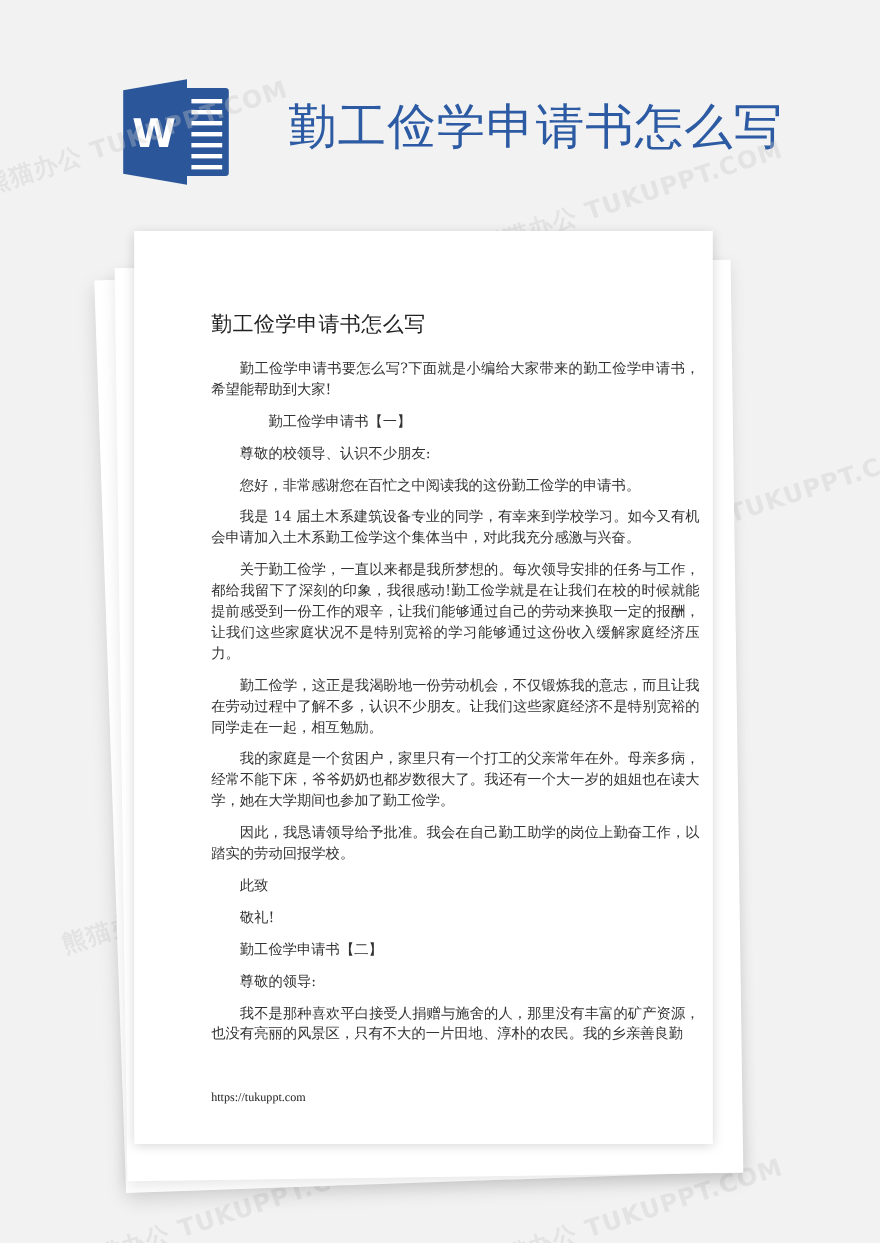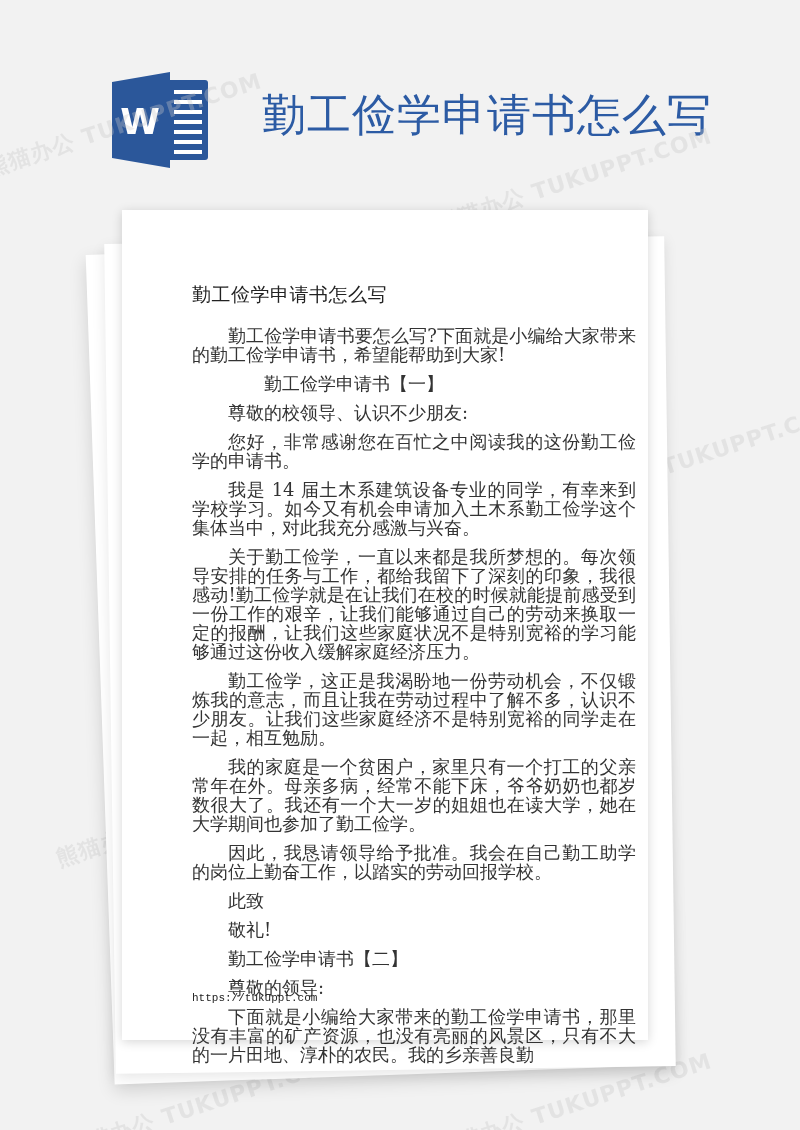--- a/index.html
+++ b/index.html
@@ -34,28 +34,28 @@
     .page {
       position: absolute; left: 122px; top: 210px; width: 526px; height: 830px;
       background: #fff; box-shadow: 0 2px 10px rgba(0,0,0,0.16);
     }
     .doc-title {
       position: absolute; left: 70px; top: 72px;
       font-size: 19px; color: #222; white-space: nowrap; letter-spacing: 0.5px;
     }
     .body-text {
       position: absolute; left: 70px; top: 116px; width: 444px;
-      font-size: 18px; line-height: 19px; color: #333;
+      font-size: 13px; line-height: 19px; color: #333;
     }
     .para { margin: 0 0 10px 0; text-indent: 2em; text-align: justify; }
     .para.indent4 { text-indent: 4em; }
     .para.n2 { text-indent: 2em; }
     .page-footer {
       position: absolute; left: 70px; top: 782px;
-      font-family: Liberation Mono, monospace;
+      font-family: Liberation Serif, serif;
       font-size: 11px; color: #222;
     }
   </style>
 </head>
 <body>
 
 <div class="banner">
   <svg class="word-logo" viewBox="0 0 104 100">
     <rect x="52" y="10" width="46" height="80" rx="3" fill="#2b579a"></rect>
     <g fill="#ffffff">
@@ -92,16 +92,16 @@
     <p class="para">您好，非常感谢您在百忙之中阅读我的这份勤工俭学的申请书。</p>
     <p class="para">我是 14 届土木系建筑设备专业的同学，有幸来到学校学习。如今又有机会申请加入土木系勤工俭学这个集体当中，对此我充分感激与兴奋。</p>
     <p class="para">关于勤工俭学，一直以来都是我所梦想的。每次领导安排的任务与工作，都给我留下了深刻的印象，我很感动!勤工俭学就是在让我们在校的时候就能提前感受到一份工作的艰辛，让我们能够通过自己的劳动来换取一定的报酬，让我们这些家庭状况不是特别宽裕的学习能够通过这份收入缓解家庭经济压力。</p>
     <p class="para">勤工俭学，这正是我渴盼地一份劳动机会，不仅锻炼我的意志，而且让我在劳动过程中了解不多，认识不少朋友。让我们这些家庭经济不是特别宽裕的同学走在一起，相互勉励。</p>
     <p class="para">我的家庭是一个贫困户，家里只有一个打工的父亲常年在外。母亲多病，经常不能下床，爷爷奶奶也都岁数很大了。我还有一个大一岁的姐姐也在读大学，她在大学期间也参加了勤工俭学。</p>
     <p class="para">因此，我恳请领导给予批准。我会在自己勤工助学的岗位上勤奋工作，以踏实的劳动回报学校。</p>
     <p class="para">此致</p>
     <p class="para">敬礼!</p>
     <p class="para n2">勤工俭学申请书【二】</p>
     <p class="para">尊敬的领导:</p>
-    <p class="para">下面就是小编给大家带来的勤工俭学申请书，那里没有丰富的矿产资源，也没有亮丽的风景区，只有不大的一片田地、淳朴的农民。我的乡亲善良勤</p>
+    <p class="para">我不是那种喜欢平白接受人捐赠与施舍的人，那里没有丰富的矿产资源，也没有亮丽的风景区，只有不大的一片田地、淳朴的农民。我的乡亲善良勤</p>
   </div>
   <div class="page-footer">https://tukuppt.com</div>
 </div>
 
 </body></html>

